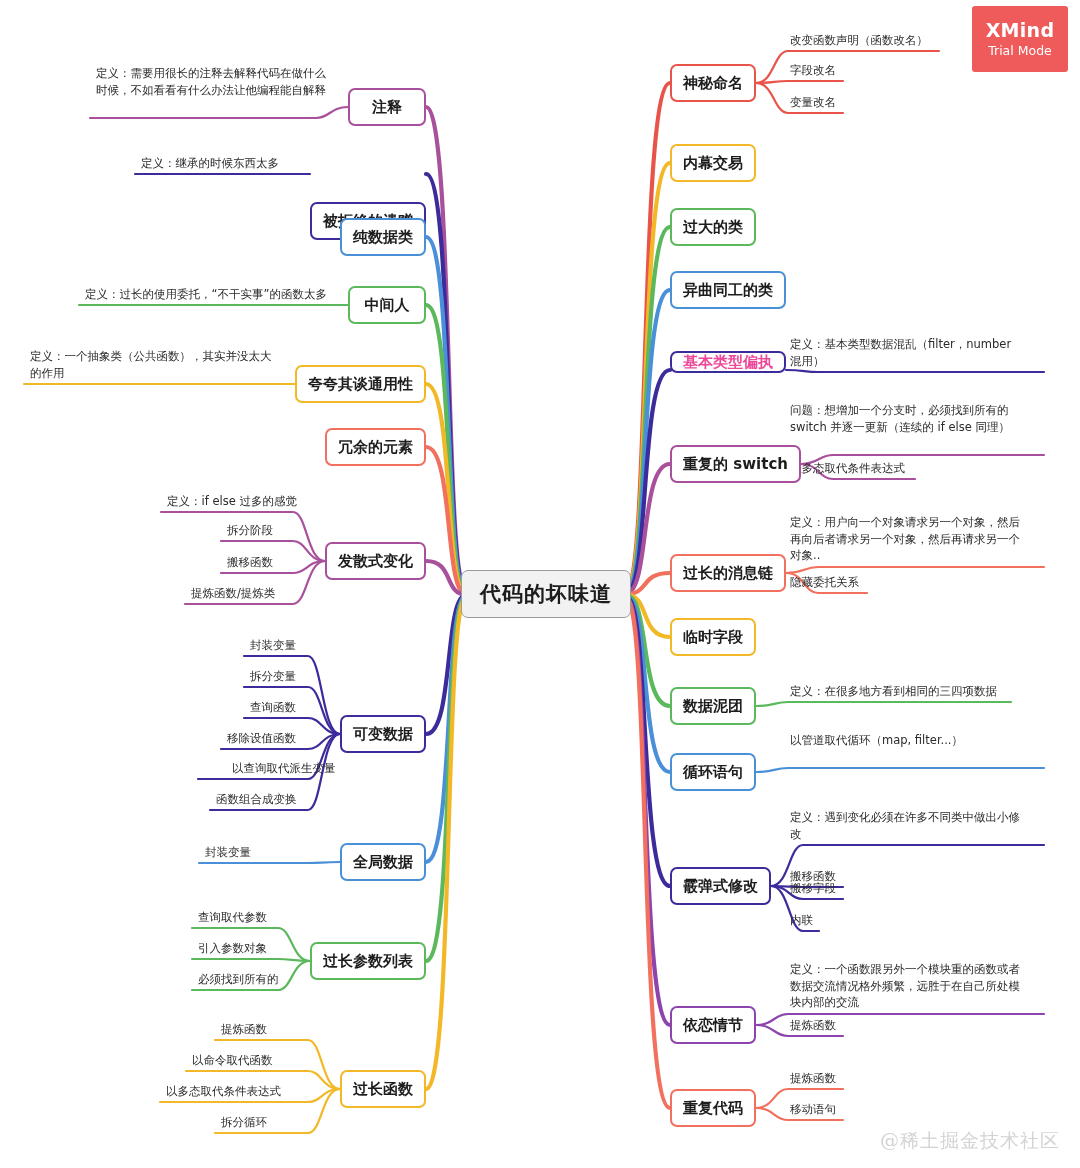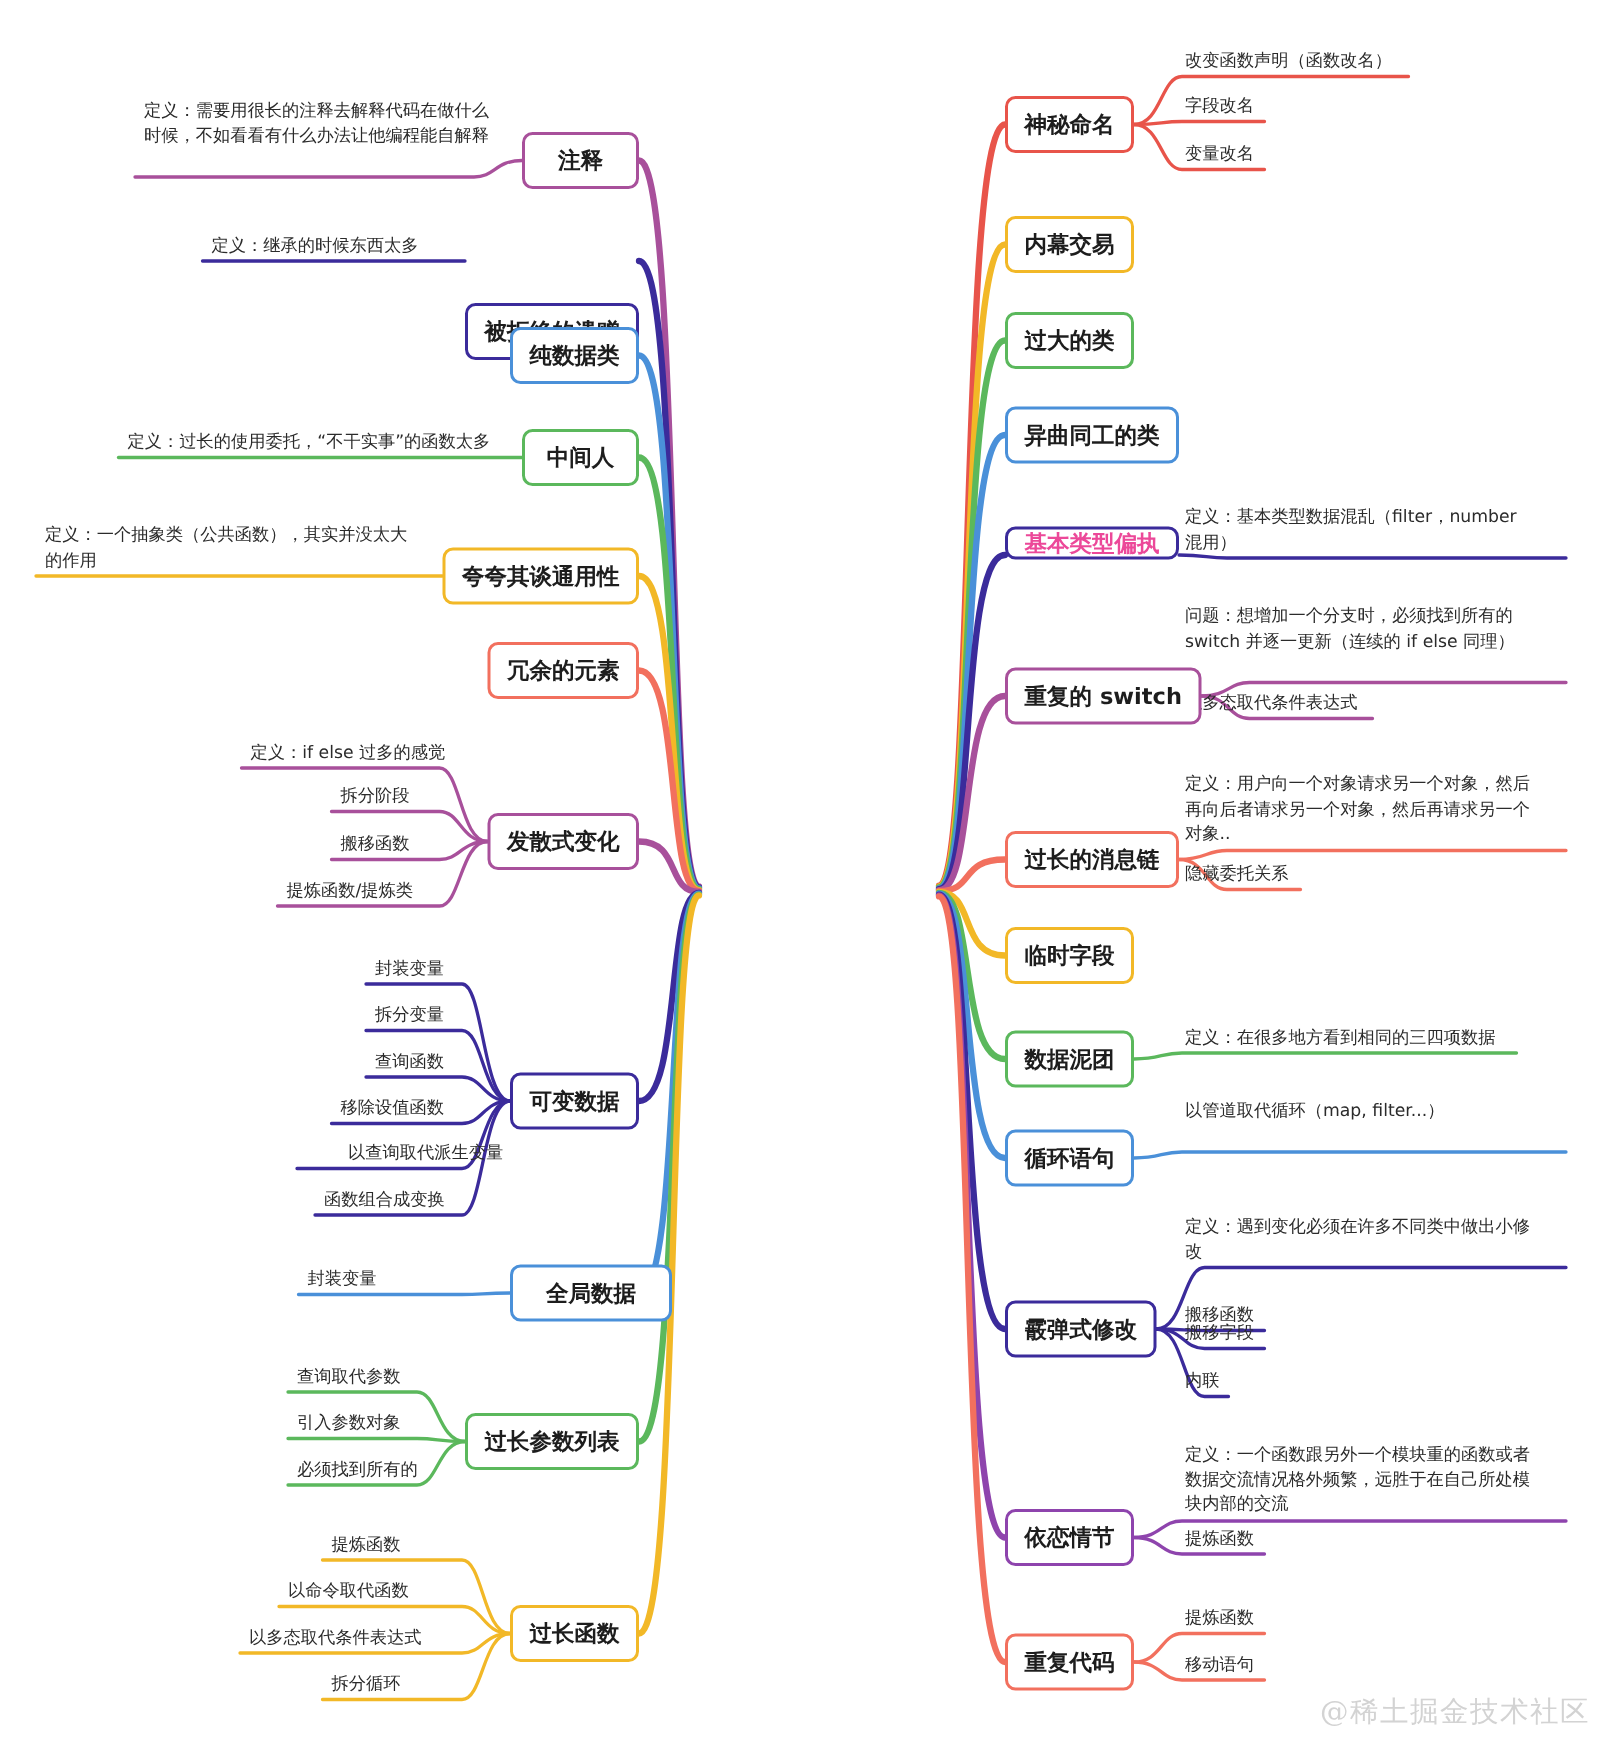--- a/index.html
+++ b/index.html
@@ -141,21 +141,26 @@
       <path d="M 771 886 C 789 886, 789 899, 803 899 L 843 899" fill="none" stroke="#3b2b9b" stroke-width="2.2" stroke-linecap="round"></path>
       <path d="M 771 886 C 789 886, 789 931, 803 931 L 819 931" fill="none" stroke="#3b2b9b" stroke-width="2.2" stroke-linecap="round"></path>
       <path d="M 626 597 C 650.2 597, 639.2 1025, 670 1025" fill="none" stroke="#8e44ad" stroke-width="4.2" stroke-linecap="round"></path>
       <path d="M 756 1025 C 774 1025, 774 1014, 788 1014 L 1044 1014" fill="none" stroke="#8e44ad" stroke-width="2.2" stroke-linecap="round"></path>
       <path d="M 756 1025 C 774 1025, 774 1036, 788 1036 L 843 1036" fill="none" stroke="#8e44ad" stroke-width="2.2" stroke-linecap="round"></path>
       <path d="M 626 597.6 C 650.2 597.6, 639.2 1108, 670 1108" fill="none" stroke="#f2705e" stroke-width="4.2" stroke-linecap="round"></path>
       <path d="M 756 1108 C 774 1108, 774 1089, 788 1089 L 843 1089" fill="none" stroke="#f2705e" stroke-width="2.2" stroke-linecap="round"></path>
       <path d="M 756 1108 C 774 1108, 774 1120, 788 1120 L 843 1120" fill="none" stroke="#f2705e" stroke-width="2.2" stroke-linecap="round"></path>
     </svg>
 
-
+  <div class="xmind-badge">
+    <div class="xm-title">XMind</div>
+    <div class="xm-sub">Trial Mode</div>
+  </div>
+
+  <div class="central" id="central-node" style="left:461px;top:570px;width:170px;height:48px;">代码的坏味道</div>
 
   <div id="nodes-layer">
       <div class="node" style="border-color: rgb(168, 80, 155); color: rgb(29, 29, 29); visibility: visible; width: 78px; height: 38px; top: 88px; left: 348px;">注释</div>
       <div class="leaf wrap" style="left: 96px; top: 65px; width: 240px;">定义：需要用很长的注释去解释代码在做什么时候，不如看看有什么办法让他编程能自解释</div>
       <div class="node" style="border-color: rgb(59, 43, 155); color: rgb(29, 29, 29); visibility: visible; width: 116px; height: 38px; top: 155px; left: 310px; margin-top: 47px;">被拒绝的遗赠</div>
       <div class="leaf" style="left: 141px; top: 155px;">定义：继承的时候东西太多</div>
       <div class="node" style="border-color: rgb(74, 144, 217); color: rgb(29, 29, 29); visibility: visible; width: 86px; height: 38px; top: 218px; left: 340px;">纯数据类</div>
       <div class="node" style="border-color: rgb(91, 184, 92); color: rgb(29, 29, 29); visibility: visible; width: 78px; height: 38px; top: 286px; left: 348px;">中间人</div>
       <div class="leaf wrap" style="left: 85px; top: 286px; width: 280px;">定义：过长的使用委托，“不干实事”的函数太多</div>
       <div class="node" style="border-color: rgb(242, 184, 39); color: rgb(29, 29, 29); visibility: visible; width: 131px; height: 38px; top: 365px; left: 295px;">夸夸其谈通用性</div>
@@ -166,21 +171,21 @@
       <div class="leaf" style="left: 227px; top: 522px;">拆分阶段</div>
       <div class="leaf" style="left: 227px; top: 554px;">搬移函数</div>
       <div class="leaf" style="left: 191px; top: 585px;">提炼函数/提炼类</div>
       <div class="node" style="border-color: rgb(59, 43, 155); color: rgb(29, 29, 29); visibility: visible; width: 86px; height: 38px; top: 715px; left: 340px;">可变数据</div>
       <div class="leaf" style="left: 250px; top: 637px;">封装变量</div>
       <div class="leaf" style="left: 250px; top: 668px;">拆分变量</div>
       <div class="leaf" style="left: 250px; top: 699px;">查询函数</div>
       <div class="leaf" style="left: 227px; top: 730px;">移除设值函数</div>
       <div class="leaf" style="left: 204px; top: 760px; margin-left: 28px;">以查询取代派生变量</div>
       <div class="leaf" style="left: 216px; top: 791px;">函数组合成变换</div>
-      <div class="node" style="border-color: rgb(74, 144, 217); color: rgb(29, 29, 29); visibility: visible; width: 108px; height: 38px; top: 843px; left: 340px;">全局数据</div>
+      <div class="node" style="border-color: rgb(74, 144, 217); color: rgb(29, 29, 29); visibility: visible; width: 86px; height: 38px; top: 843px; left: 340px;">全局数据</div>
       <div class="leaf" style="left: 205px; top: 844px;">封装变量</div>
       <div class="node" style="border-color: rgb(91, 184, 92); color: rgb(29, 29, 29); visibility: visible; width: 116px; height: 38px; top: 942px; left: 310px;">过长参数列表</div>
       <div class="leaf" style="left: 198px; top: 909px;">查询取代参数</div>
       <div class="leaf" style="left: 198px; top: 940px;">引入参数对象</div>
       <div class="leaf" style="left: 198px; top: 971px;">必须找到所有的</div>
       <div class="node" style="border-color: rgb(242, 184, 39); color: rgb(29, 29, 29); visibility: visible; width: 86px; height: 38px; top: 1070px; left: 340px;">过长函数</div>
       <div class="leaf" style="left: 221px; top: 1021px;">提炼函数</div>
       <div class="leaf" style="left: 192px; top: 1052px;">以命令取代函数</div>
       <div class="leaf" style="left: 166px; top: 1083px;">以多态取代条件表达式</div>
       <div class="leaf" style="left: 221px; top: 1114px;">拆分循环</div>

